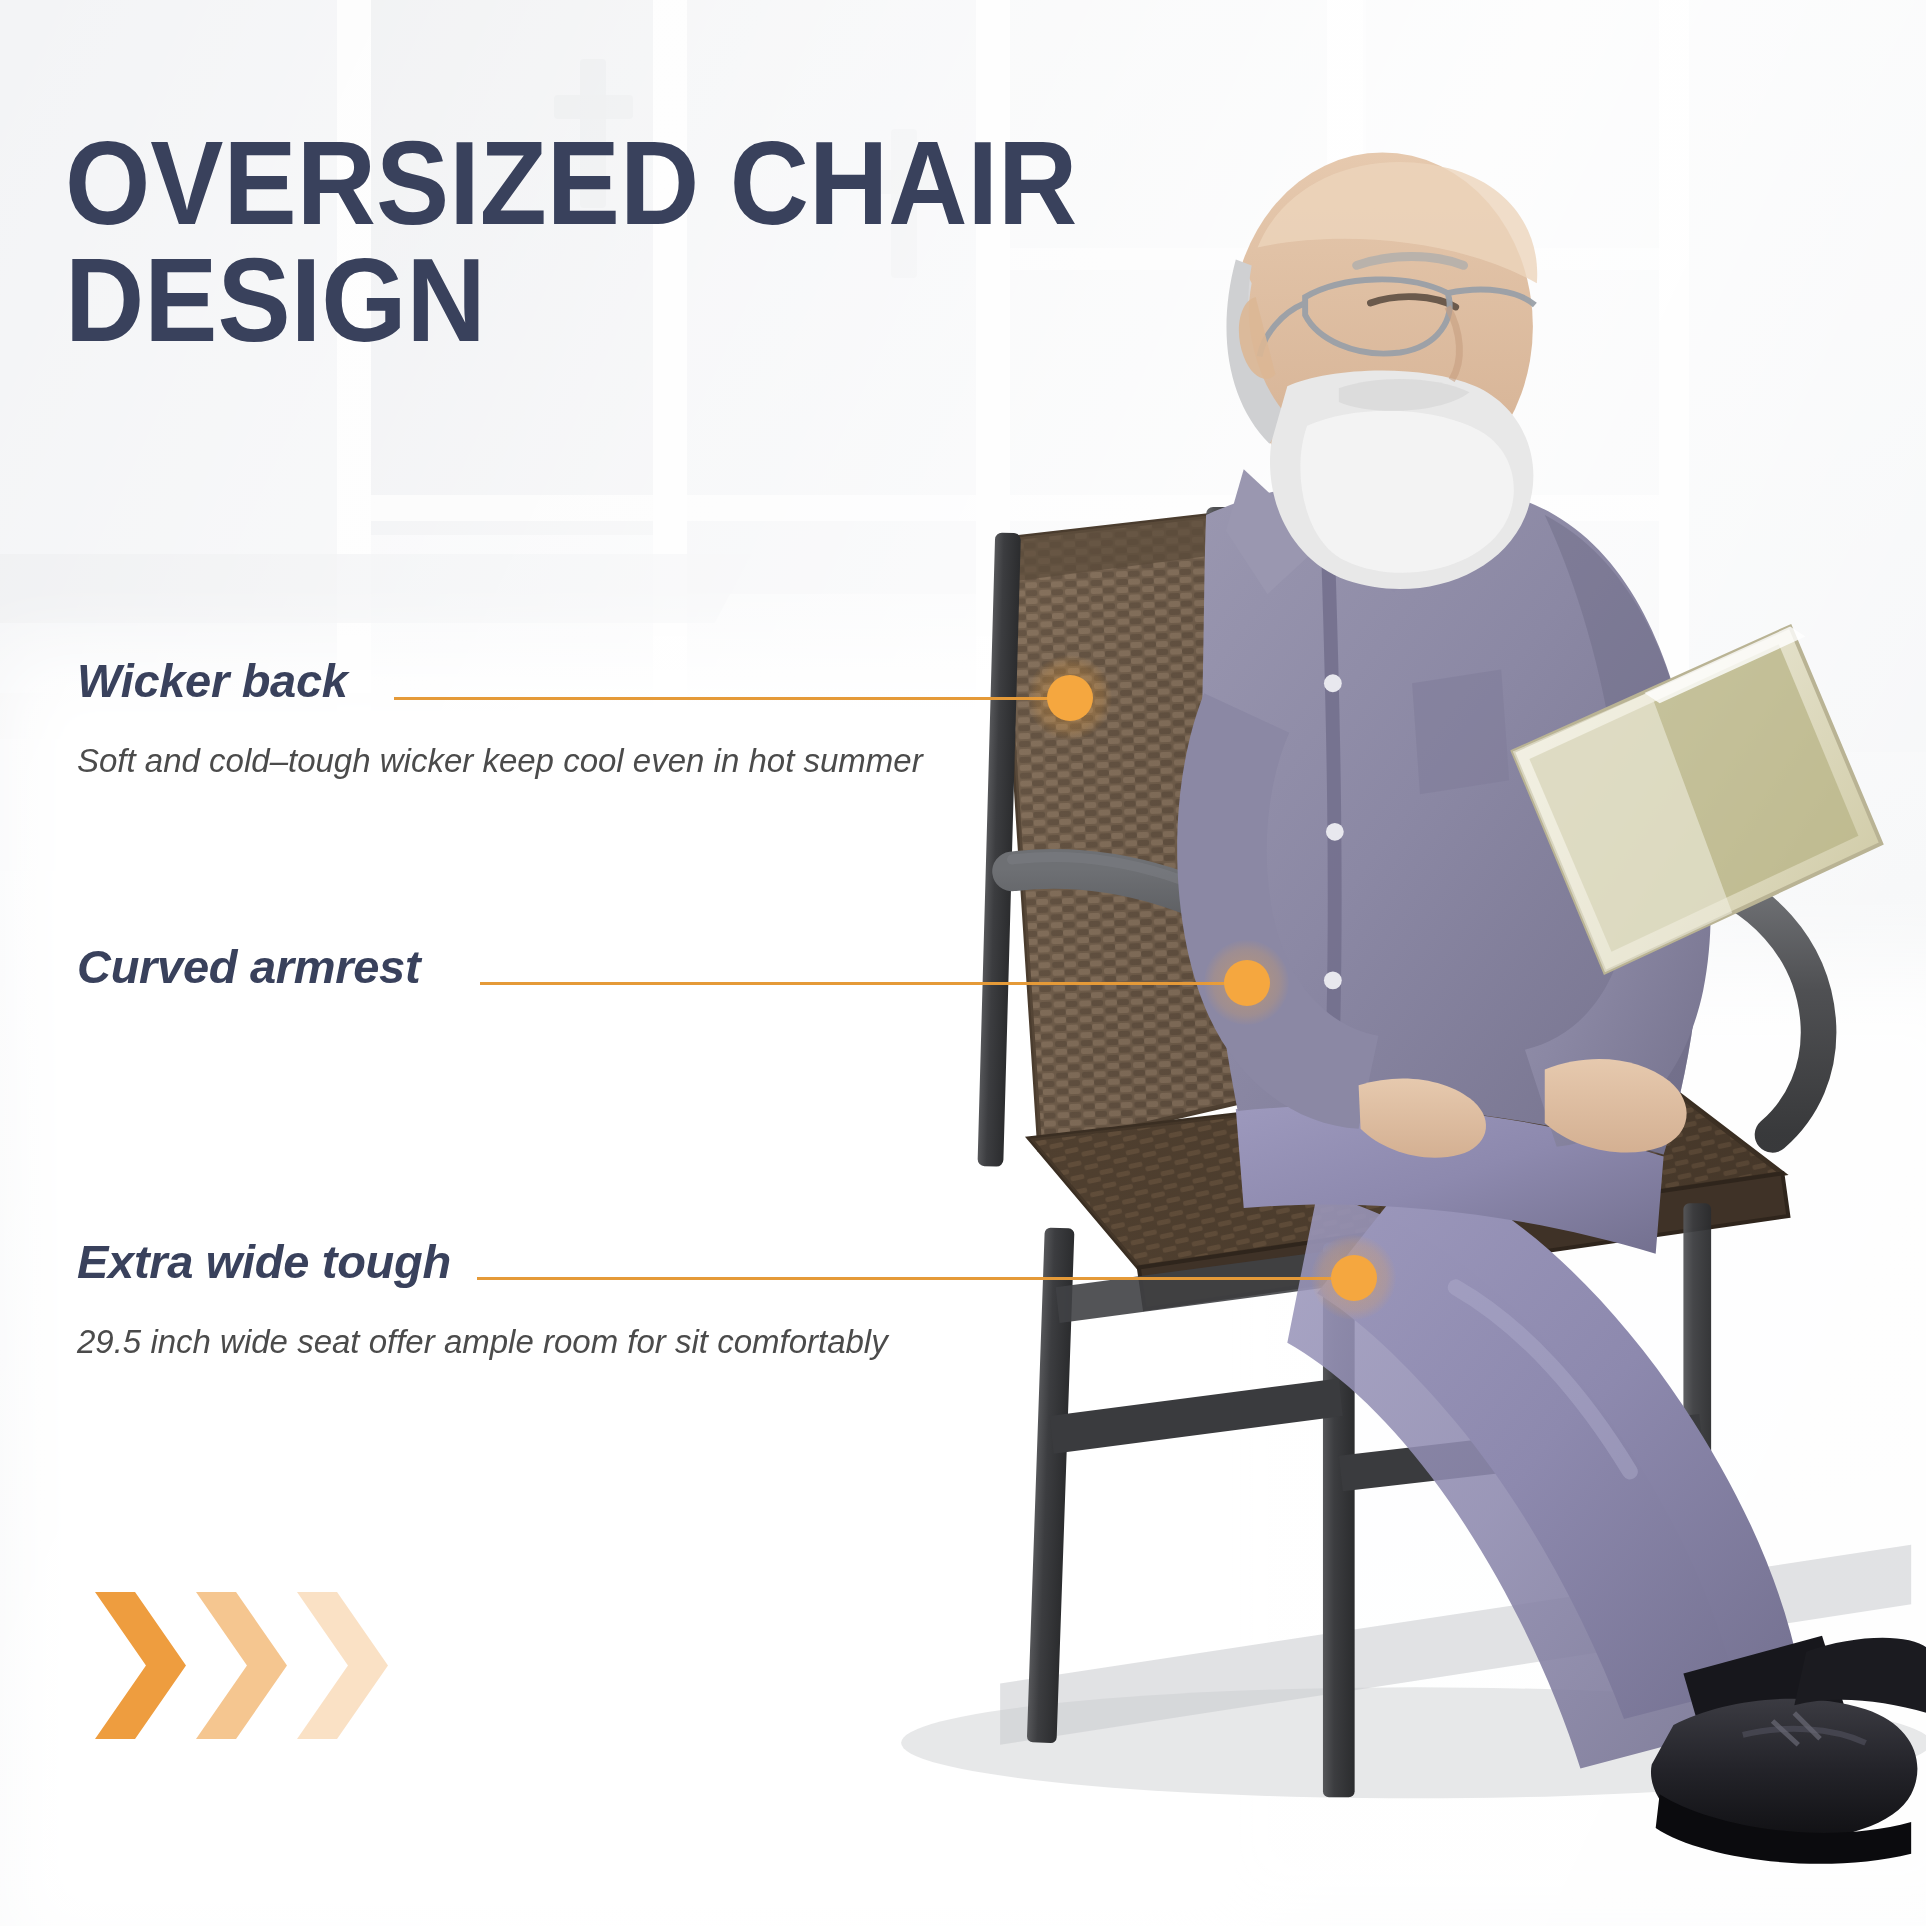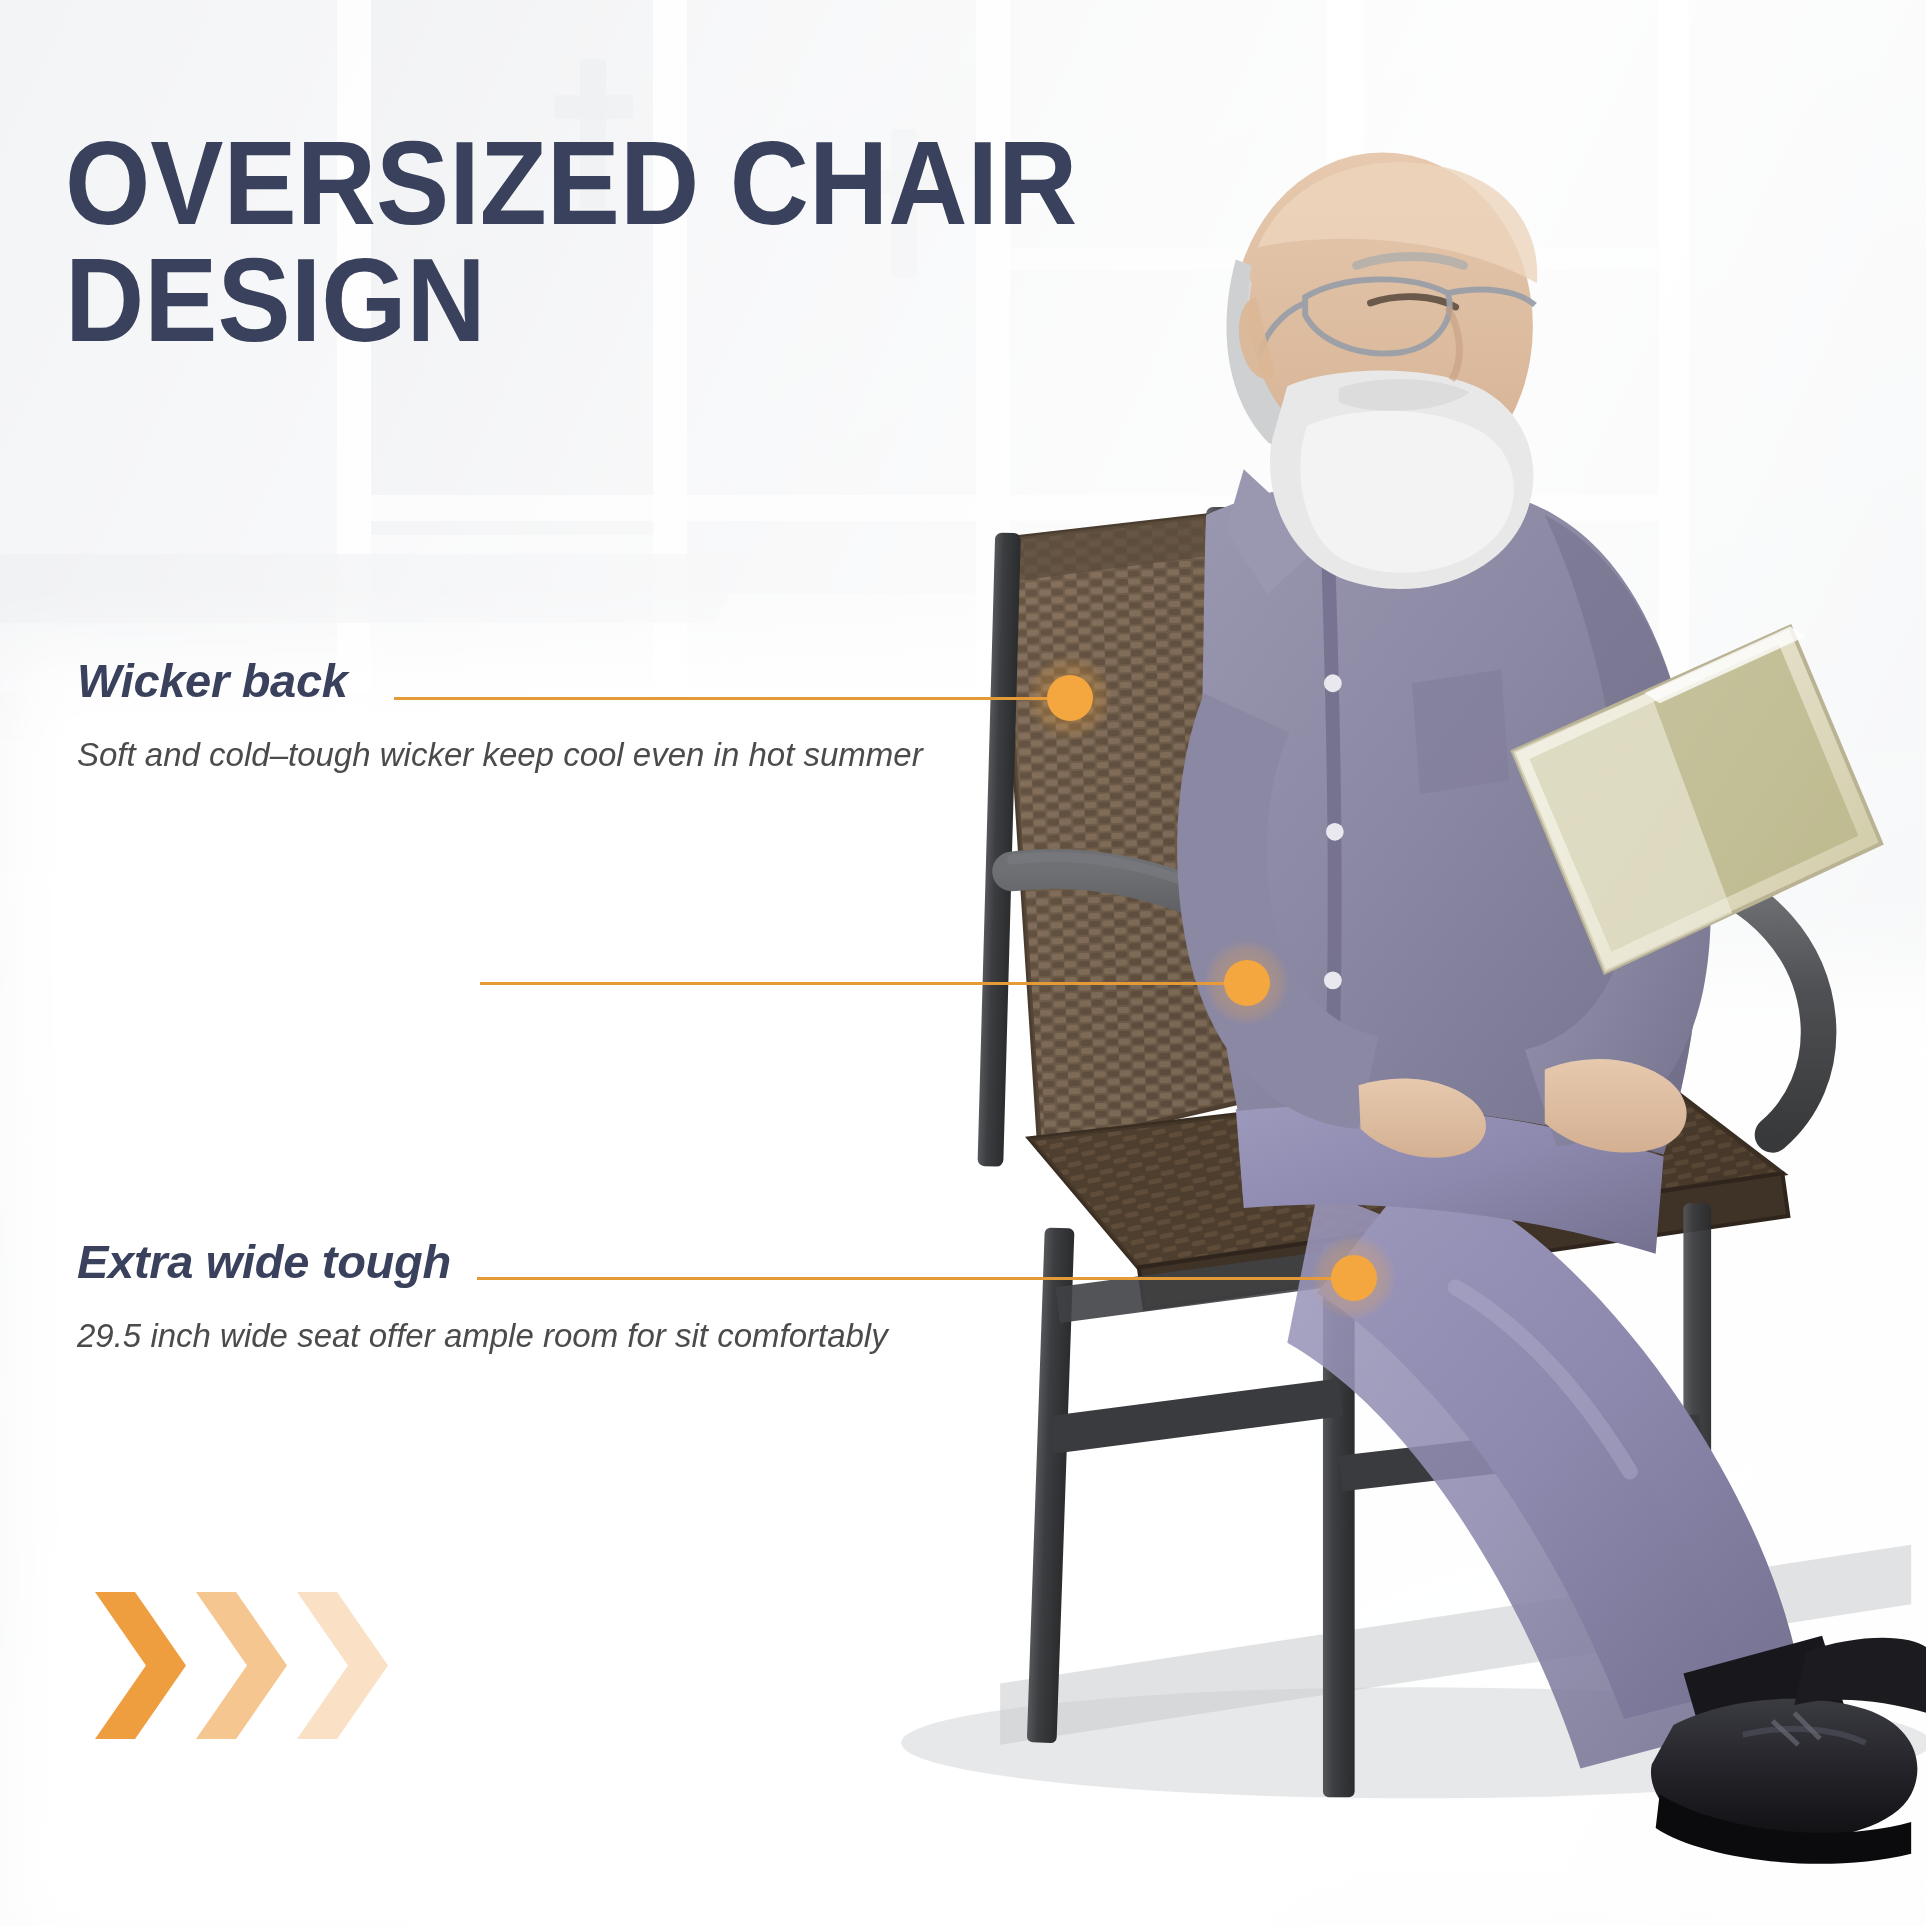--- a/index.html
+++ b/index.html
@@ -32,21 +32,21 @@
   }
 
   
   .feature{position:absolute;z-index:30;font-style:italic;}
   .fhead{display:flex;align-items:center;}
   .fhead .htxt{
     color:#39415c;font-weight:700;font-size:47px;letter-spacing:-0.3px;
     white-space:nowrap;font-family:"Liberation Sans","DejaVu Sans",sans-serif;
   }
   .fdesc{
-    margin-top:22px;color:#4b4b4b;font-size:33px;line-height:1.52;
+    margin-top:28px;color:#4b4b4b;font-size:33px;line-height:1.52;
     max-width:950px;font-weight:400;
   }
 
   
   .conn{position:absolute;height:3px;background:#e59a38;z-index:25;}
   .dot{position:absolute;width:46px;height:46px;border-radius:50%;
        background:#f5a73f;z-index:26;}
   .dot::after{content:"";position:absolute;left:-20px;top:-20px;
        width:85px;height:85px;border-radius:50%;
        background:radial-gradient(circle,rgba(245,167,63,.42) 0%,rgba(245,167,63,.18) 55%,rgba(245,167,63,0) 72%);}
@@ -283,20 +283,23 @@
 </div>
 
 <div class="feature" style="left:77px;top:653px;">
   <div class="fhead">
     <span class="htxt">Wicker back</span>
   </div>
   <div class="fdesc">Soft and cold–tough wicker keep cool even in hot summer</div>
 </div>
 
 <div class="feature" style="left:77px;top:939px;">
+  <div class="fhead">
+    <span class="htxt">Curved armrest</span>
+  </div>
 </div>
 
 <div class="feature" style="left:77px;top:1234px;">
   <div class="fhead">
     <span class="htxt">Extra wide tough</span>
   </div>
   <div class="fdesc">29.5 inch wide seat offer ample room for sit comfortably</div>
 </div>
 
 <div id="chevrons">

